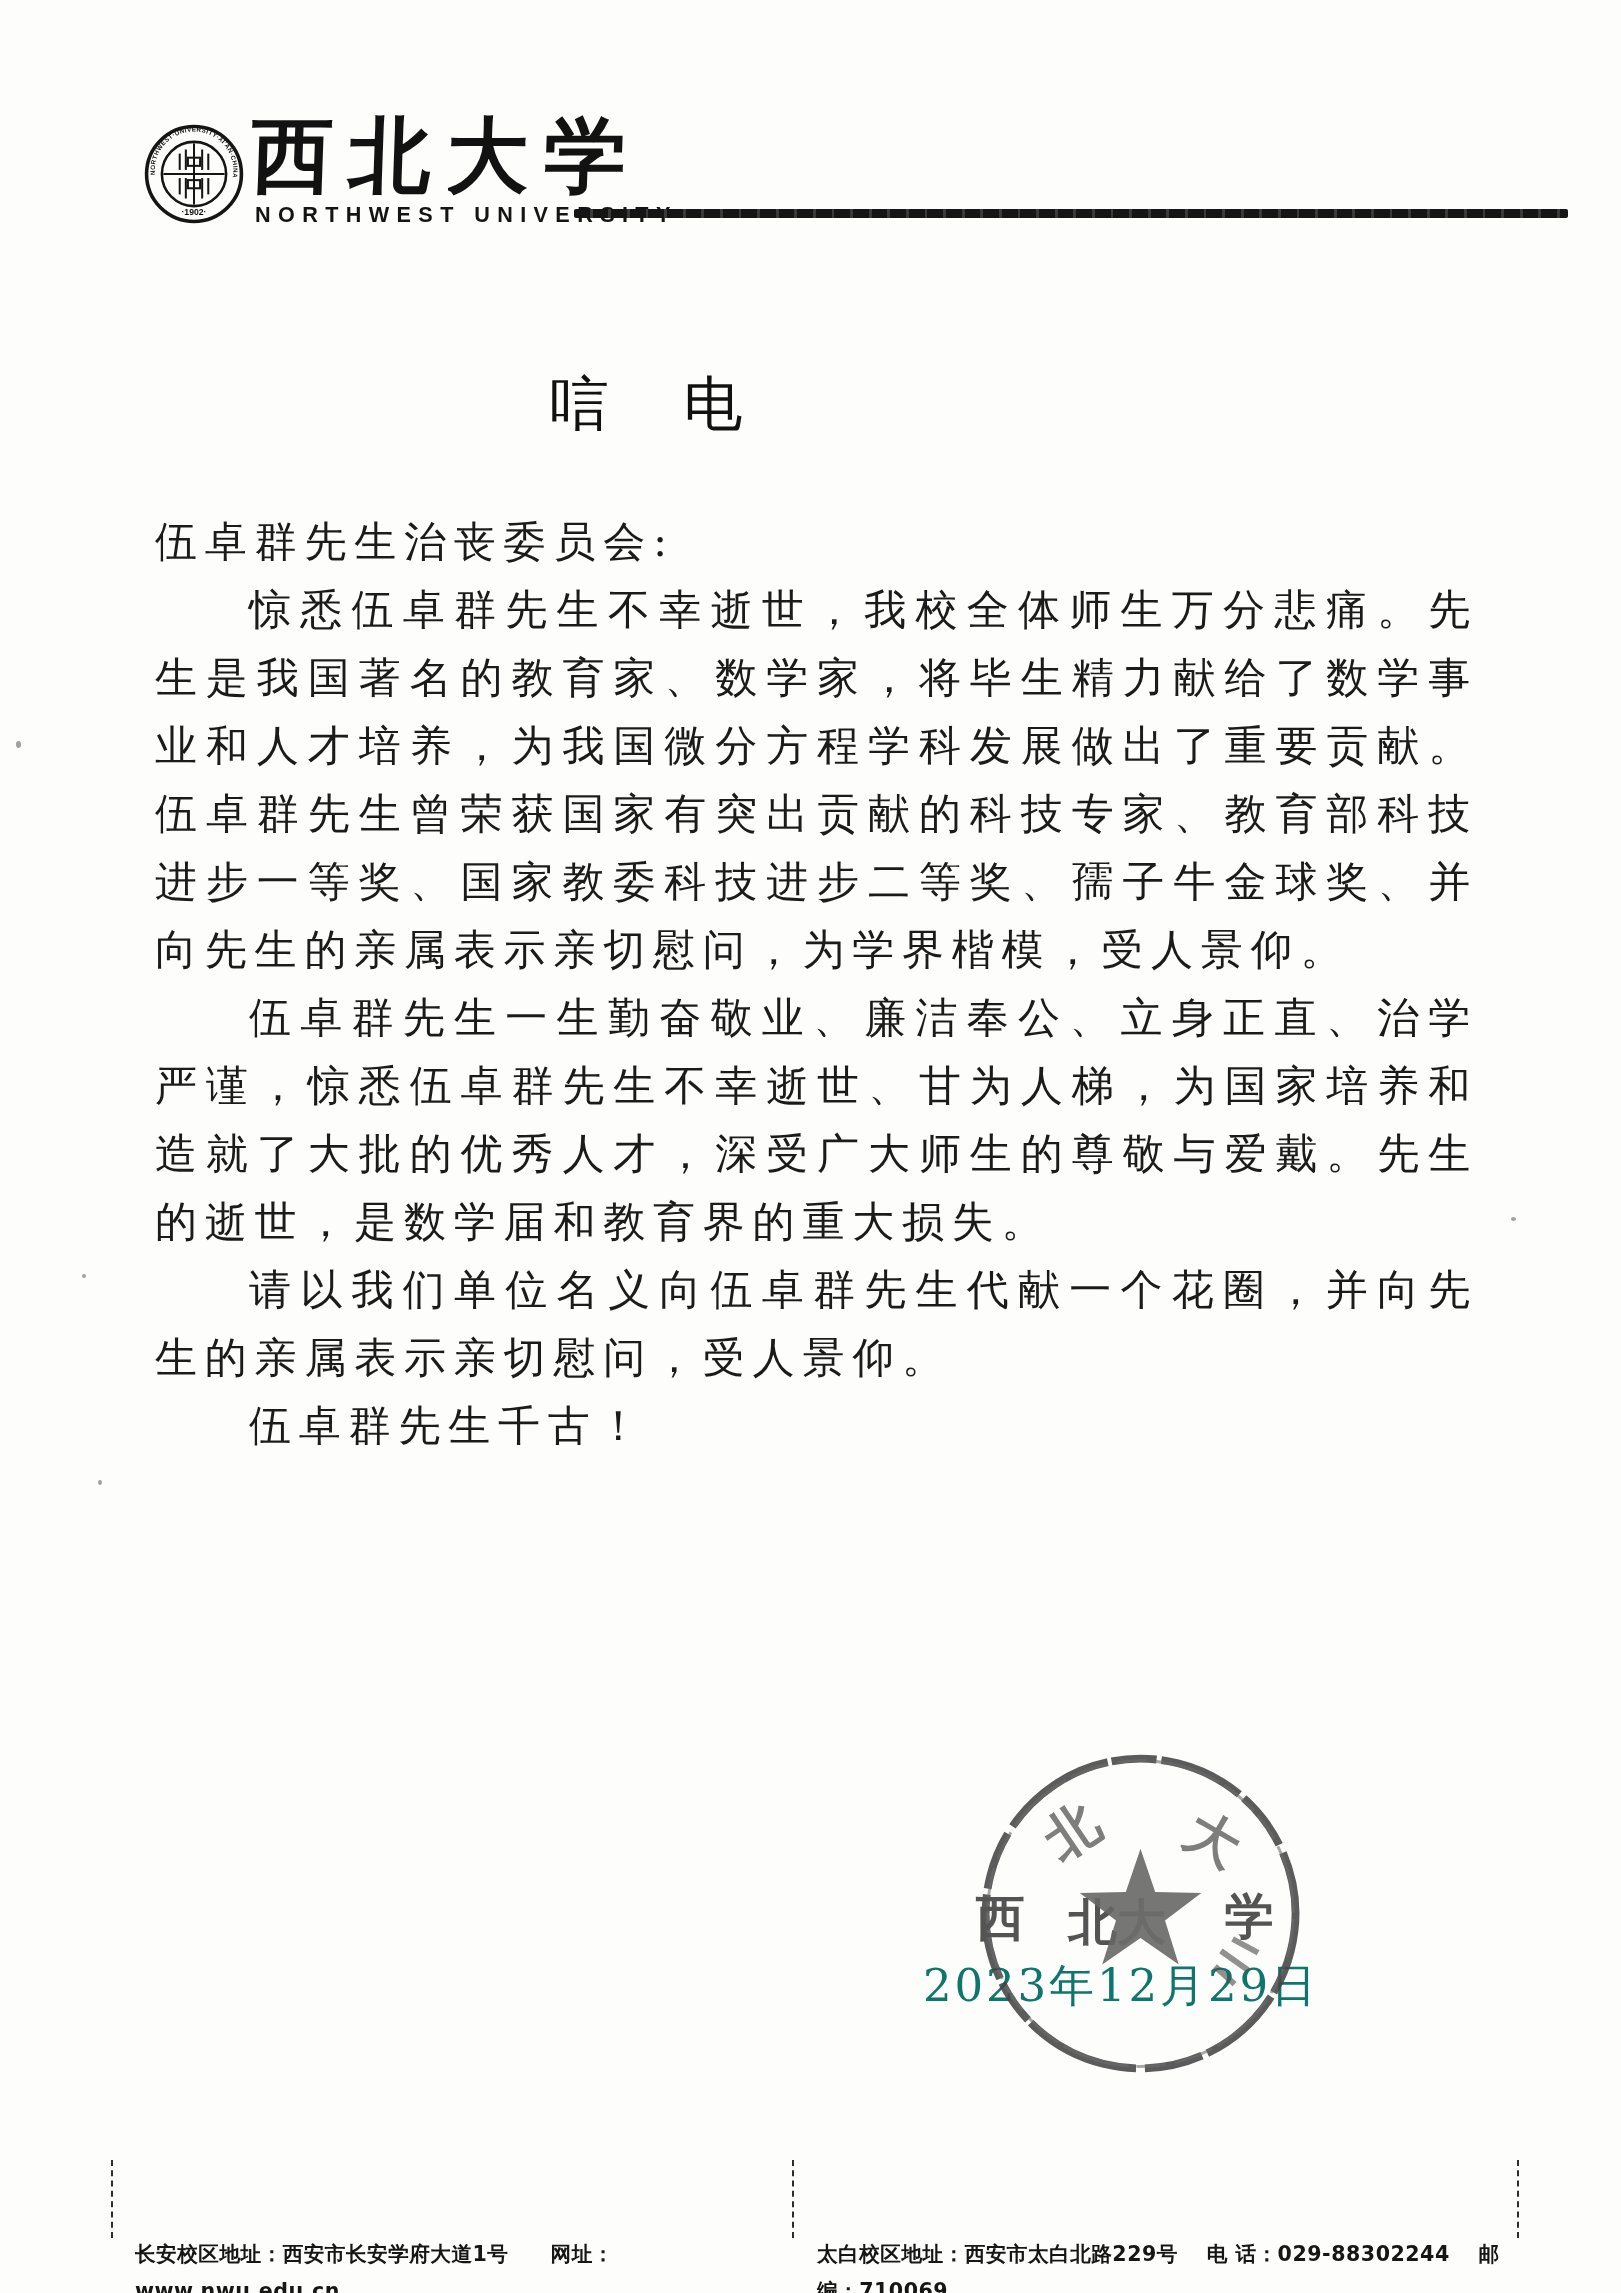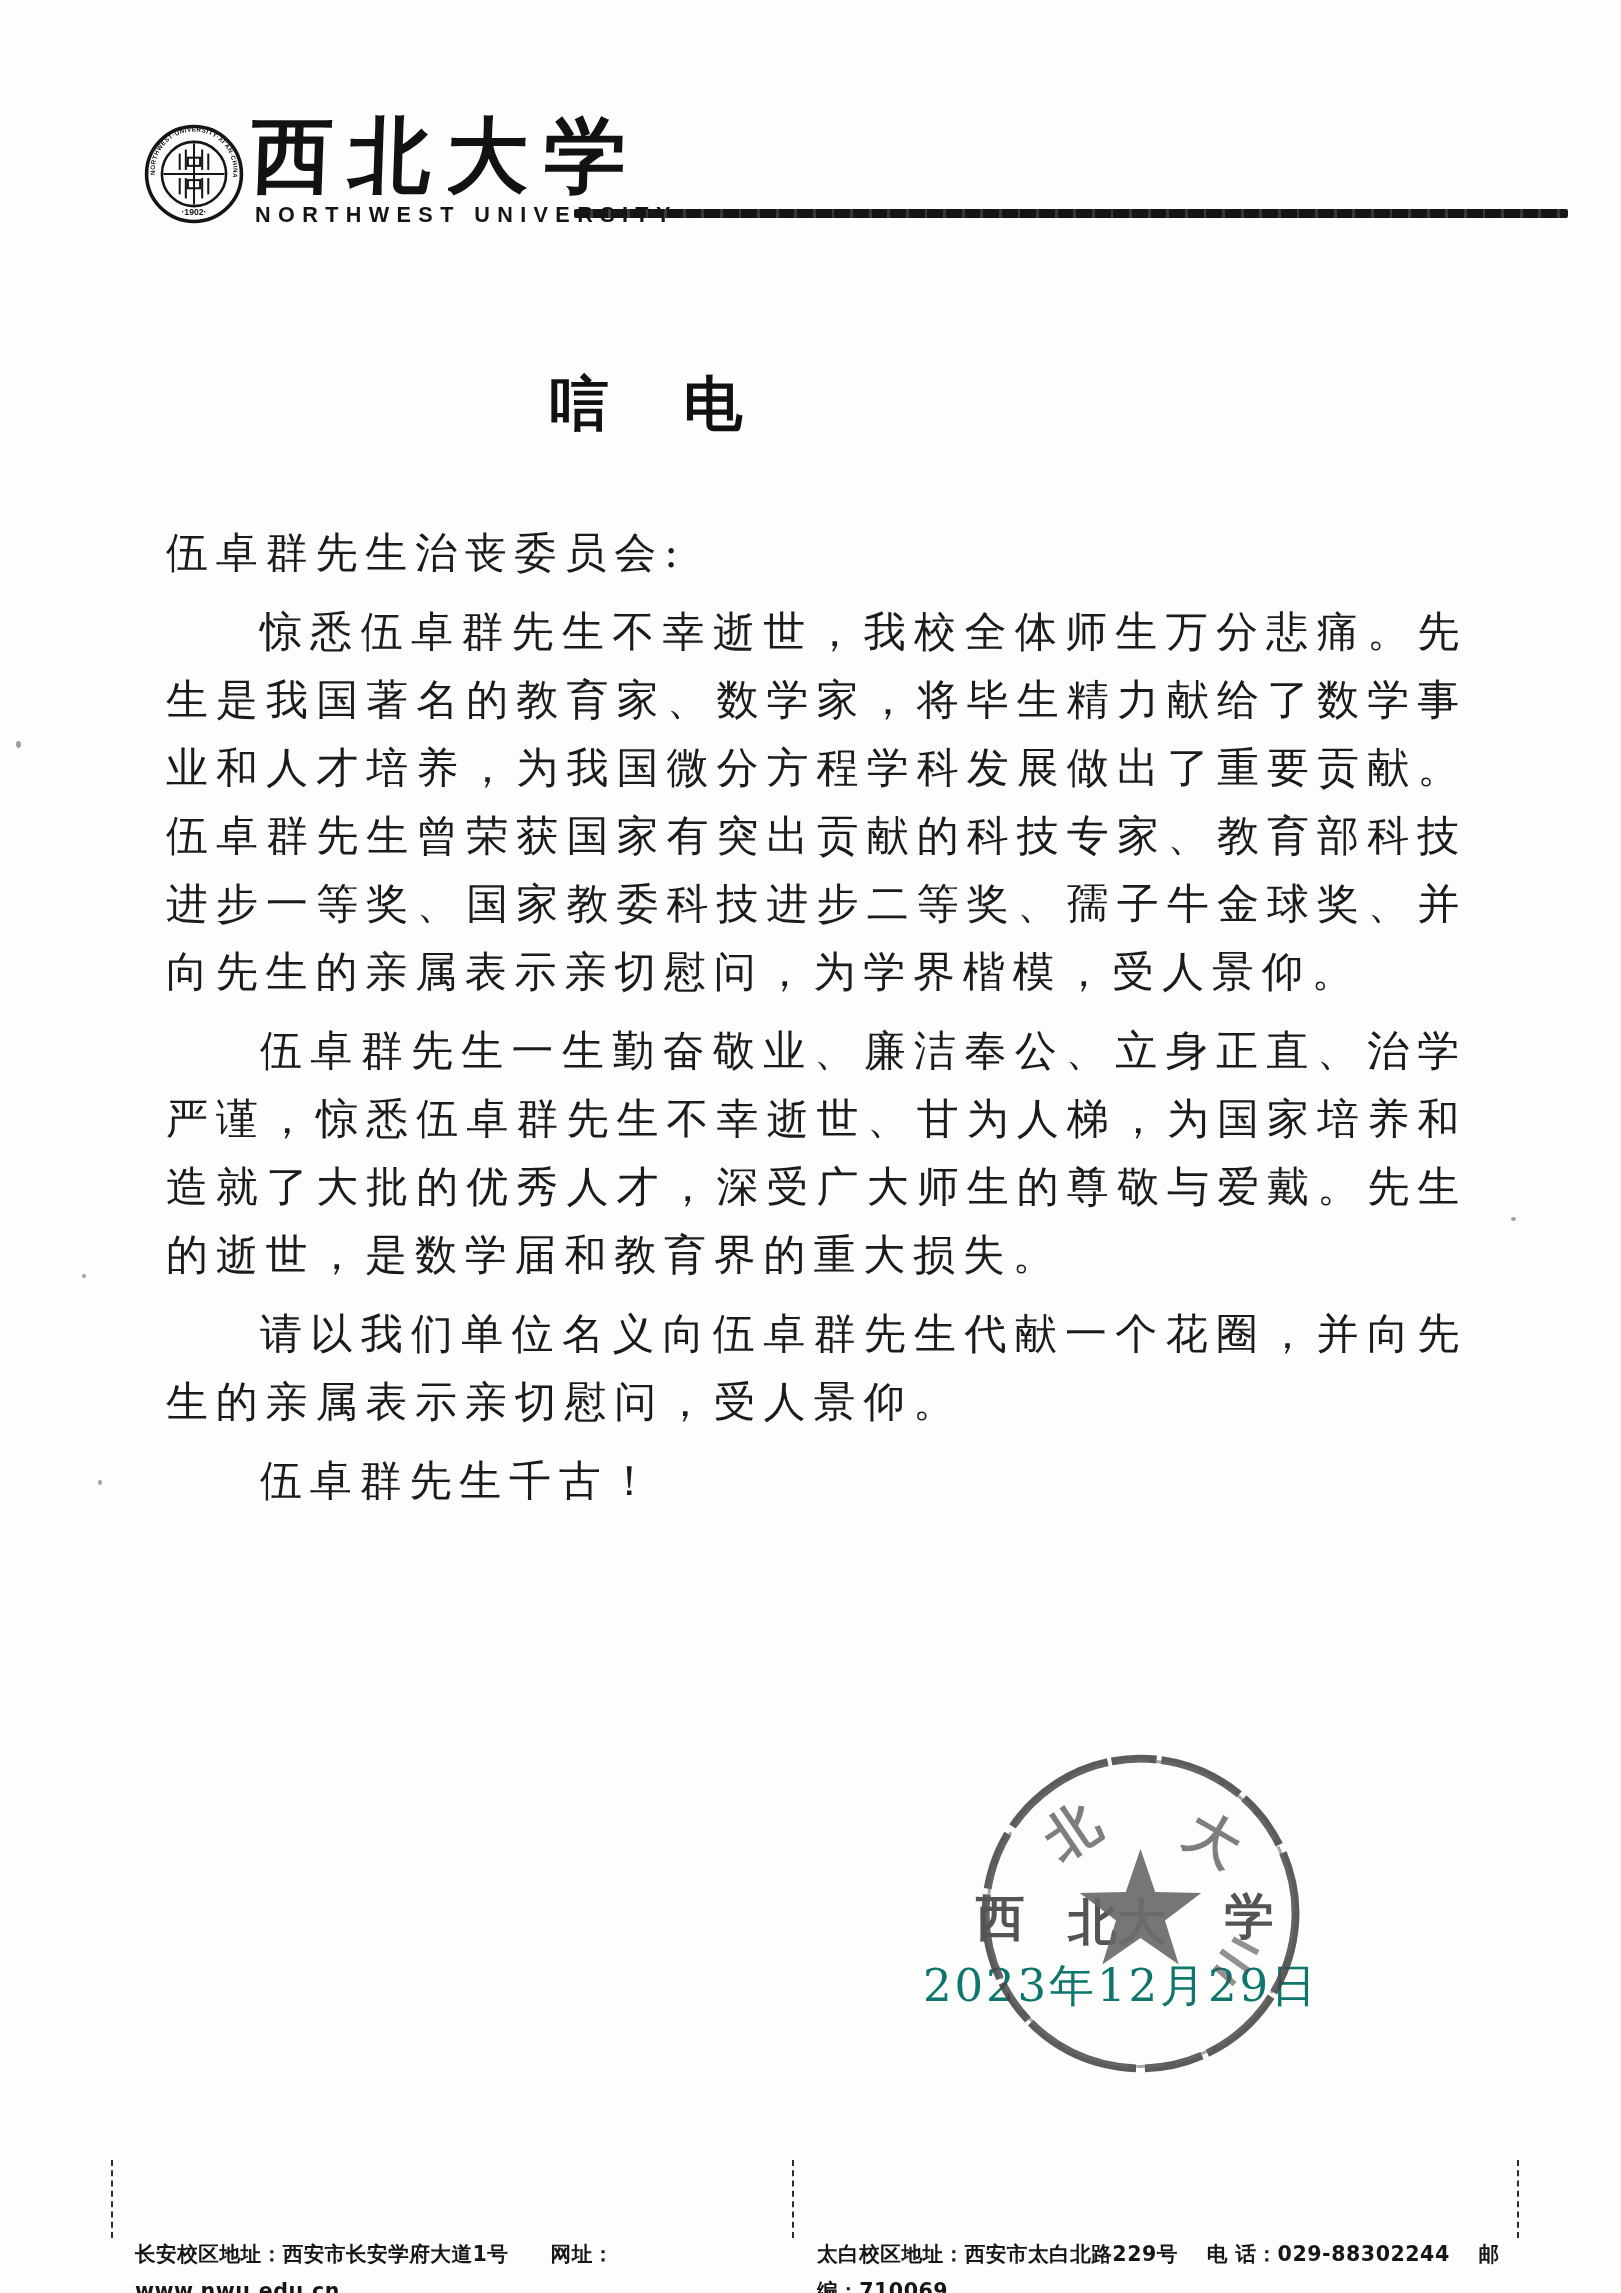--- a/index.html
+++ b/index.html
@@ -29,31 +29,31 @@
   }
   .head-rule{
     position:absolute;left:574px;top:209px;width:994px;height:8.8px;
     background:repeating-linear-gradient(90deg,#151515 0 15.7px,#3a3a3a 15.7px 18.6px);
     border-radius:2px;
   }
   
   .doc-title{
     position:absolute;left:0;top:365px;width:1300px;
     text-align:center;
-    font-size:59px;font-weight:700;letter-spacing:7.8px;
+    font-size:59px;font-weight:400;letter-spacing:7.8px;
     color:#111;
   }
   
   .letter{
     position:absolute;left:155px;top:508px;width:1323px;
     font-size:42px;line-height:68px;letter-spacing:7.8px;
     text-align:justify;text-justify:inter-character;
     color:#1b1b1b;
   }
-  .letter p{margin:11px;text-indent:94px;}
+  .letter p{margin:0;text-indent:94px;}
   .letter .salutation{text-indent:0;}
   
   .date-line{
     position:absolute;left:923px;top:1956px;
     font-size:45px;letter-spacing:2.9px;color:#0f766e;
     z-index:1;
     text-align:right;
   }
   .seal{position:absolute;left:968px;top:1743px;width:345px;height:345px;z-index:2;}
   

